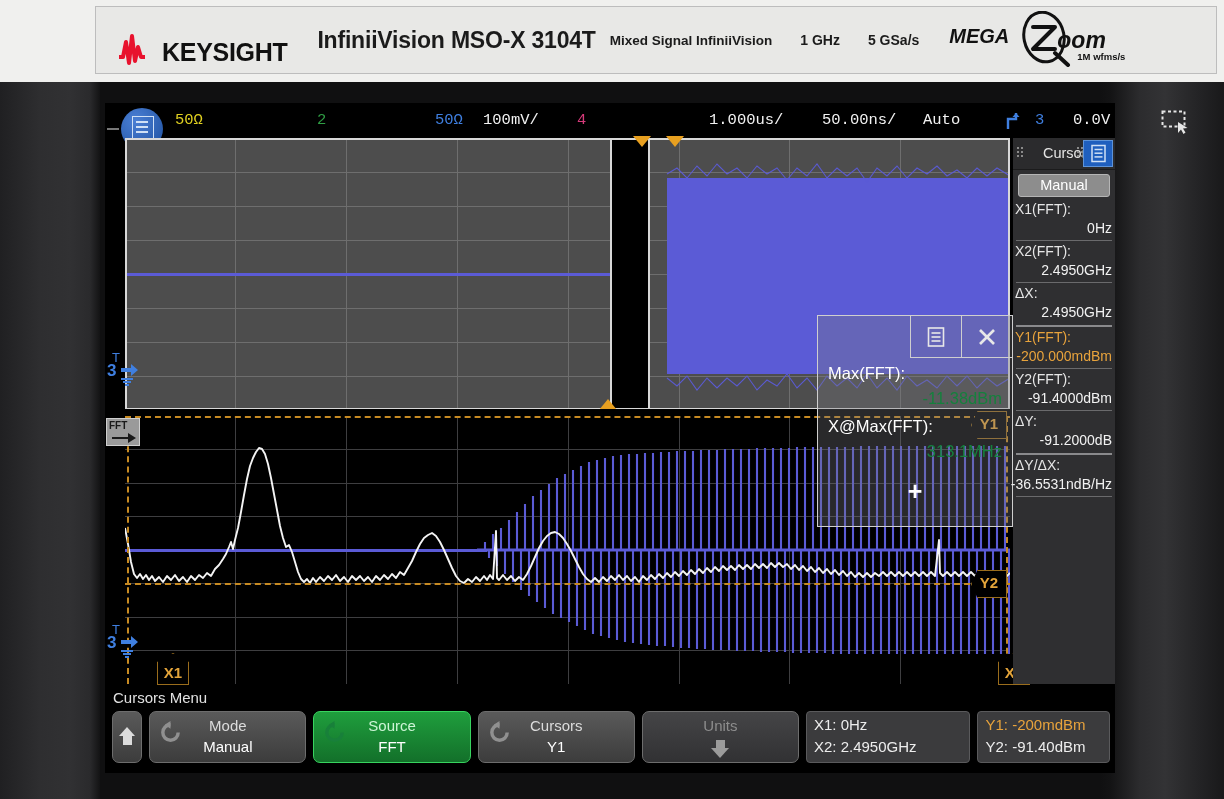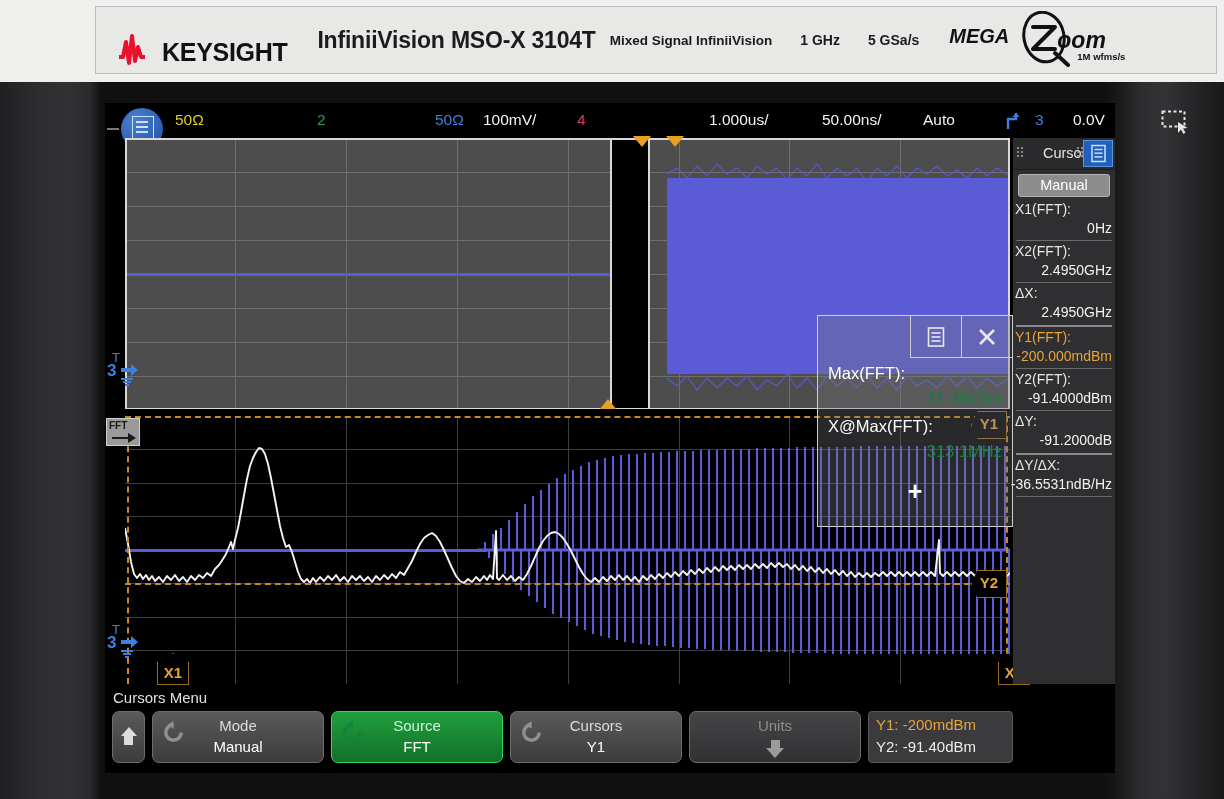--- a/index.html
+++ b/index.html
@@ -22,21 +22,21 @@
   .mz-wf{position:absolute;left:128px;top:36px;font-size:9.5px;font-weight:bold;color:#111;}
   .mz-z{position:absolute;left:64px;top:-4px;width:62px;height:56px;}
   .panel-grad{position:absolute;left:0;top:82px;width:1224px;height:717px;
     background:linear-gradient(90deg,#202022 0px,#2e2e30 40px,#313133 70px,#2a2a2c 90px,#131314 100px,
     #101011 100px,#101011 1100px,#131314 1110px,#2c2c2e 1140px,#333335 1165px,#232325 1200px,#19191a 1224px);}
 
   
   .screen{position:absolute;left:105px;top:103px;width:1010px;height:670px;background:#000;}
 
   
-  .statusbar{position:absolute;left:0;top:0;width:1010px;height:35px;background:#000;}
+  .statusbar{position:absolute;left:0;top:0;width:1010px;height:35px;background:#000;font-family:Liberation Mono, monospace;}
   .sb{position:absolute;font-size:15.5px;white-space:nowrap;top:8px;}
   .ch1sym{position:absolute;left:16px;top:5px;width:42px;height:42px;border-radius:50%;
           background:radial-gradient(circle at 35% 30%,#4a7fd4,#1d4f9e);}
   .ch1sym .glyph{position:absolute;left:11px;top:8px;width:20px;height:24px;border:1.6px solid #cfe0f5;}
   .ch1sym .glyph i{position:absolute;left:3px;width:12px;height:1.6px;background:#cfe0f5;display:block;}
   .statusbar .dash{position:absolute;left:2px;top:25px;width:12px;height:2px;background:#777;}
 
   
   .pane-main{position:absolute;left:20px;top:35px;width:885px;height:272px;background:#4d4d4d;}
   .zoombox{position:absolute;left:505px;top:35px;width:40px;height:272px;background:#000;
@@ -478,20 +478,24 @@
       </div>
 
       <div class="sk flat disabled sk-units">
         <div class="skl">Units</div>
         <div style="position:absolute;left:0;right:0;top:28px;">
           <div class="arrow-dn-stem"></div>
           <div class="arrow-dn"></div>
         </div>
       </div>
 
+      <div class="readout rx">
+        <div class="r1">X1: 0Hz</div>
+        <div class="r2">X2: 2.4950GHz</div>
+      </div>
 
       <div class="readout ry amber">
         <div class="r1">Y1: -200mdBm</div>
         <div class="r2">Y2: -91.40dBm</div>
       </div>
     </div>
   </div>
 </div>
 
 </body></html>

